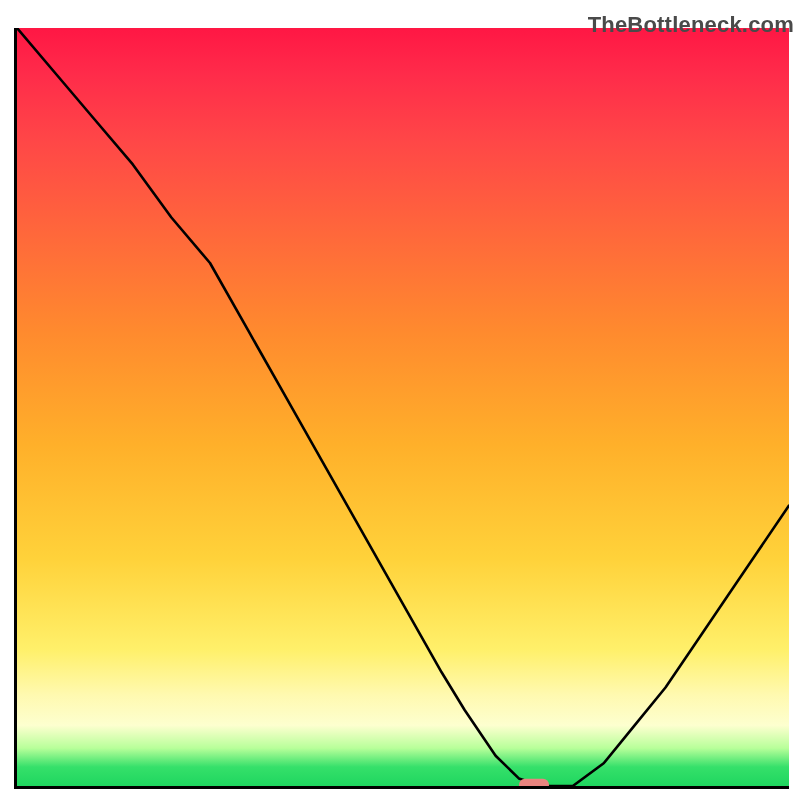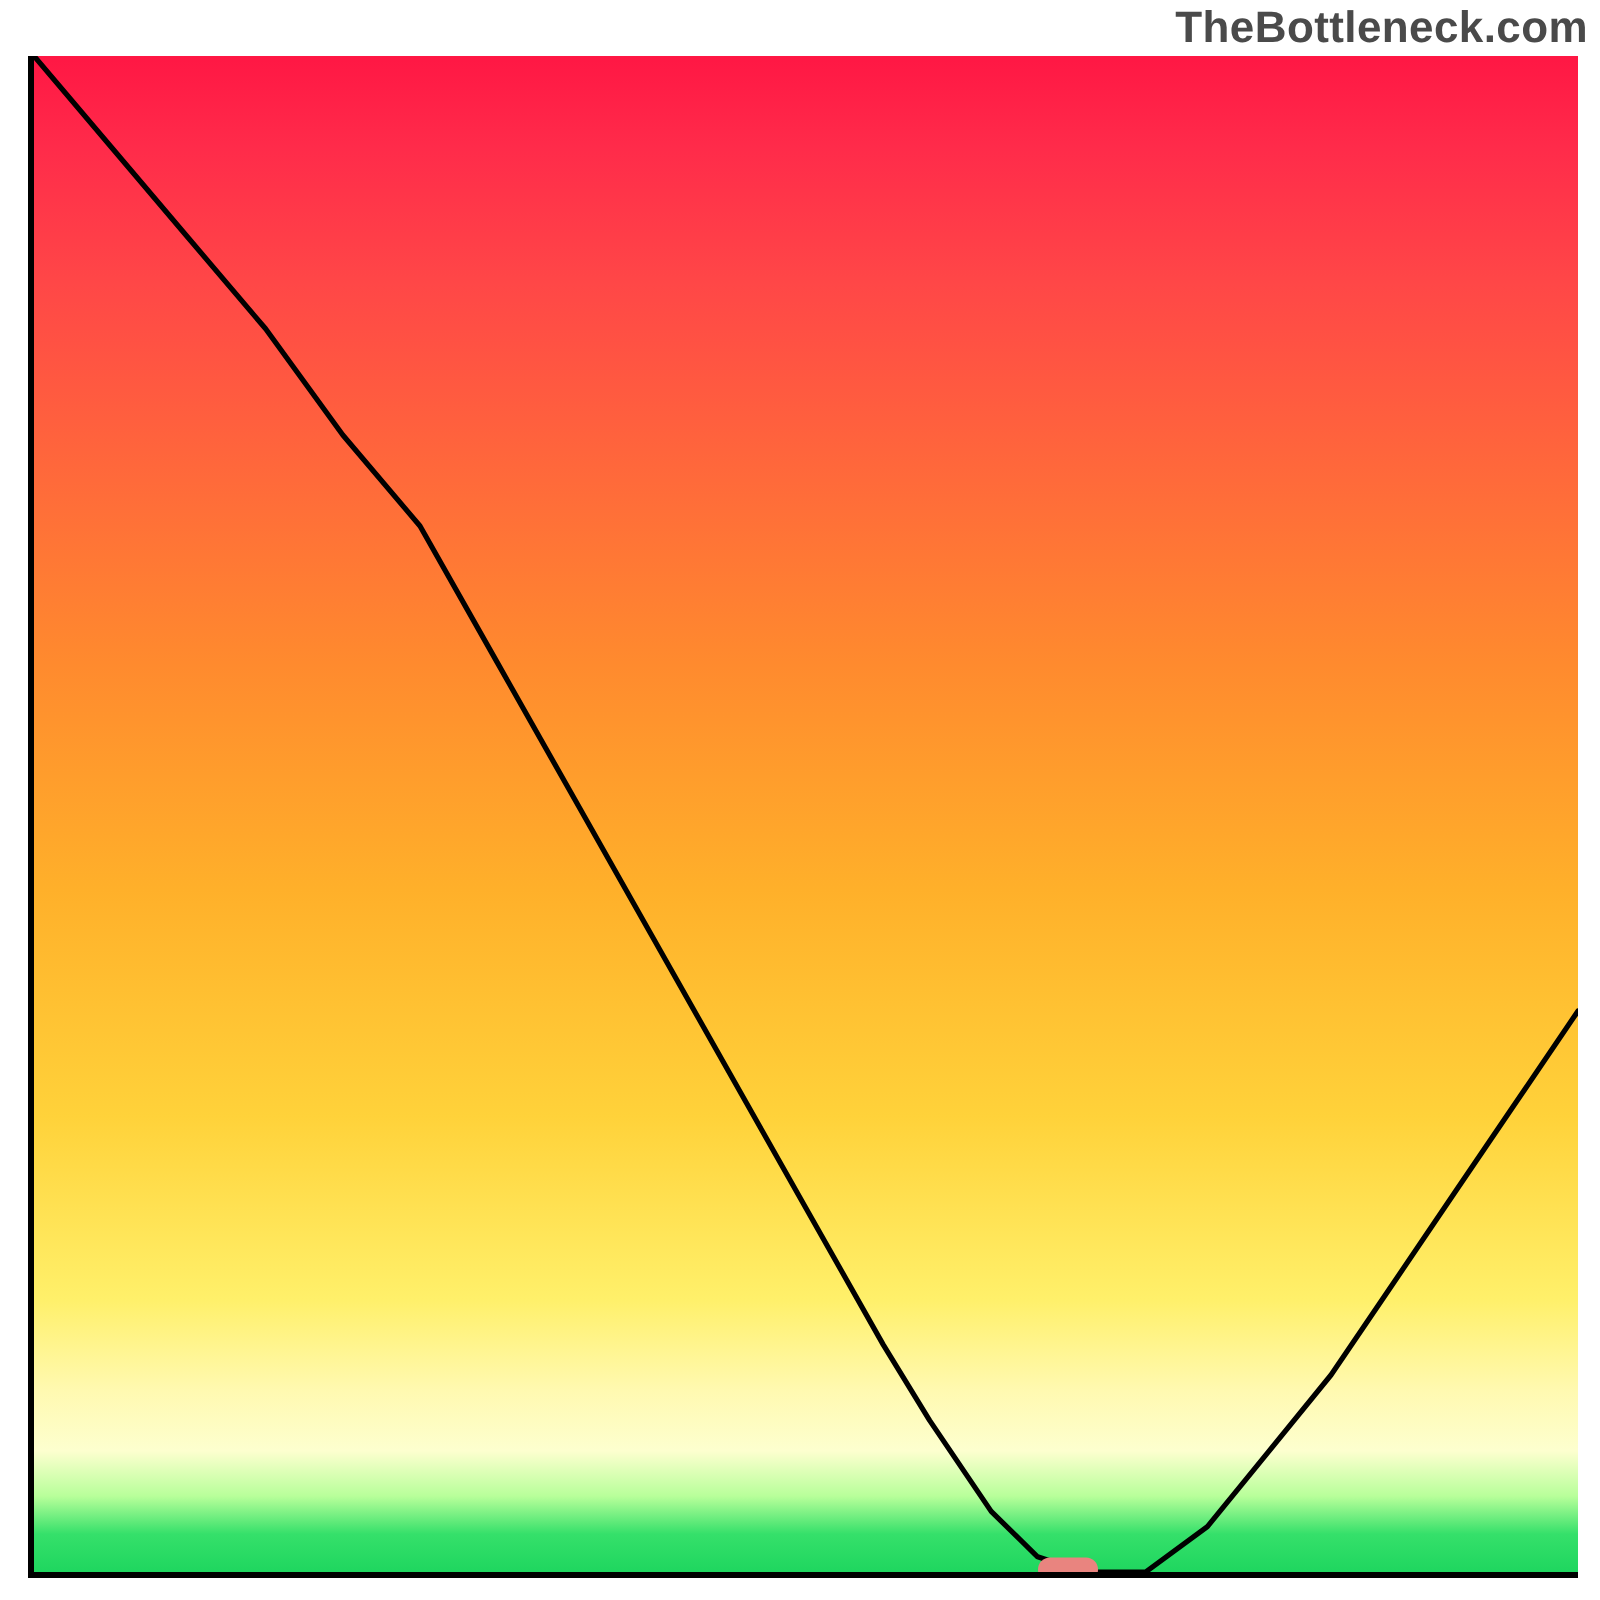--- a/index.html
+++ b/index.html
@@ -11,21 +11,21 @@
     background: #fff;
     font-family: Arial, Helvetica, sans-serif;
   }
   .chart-wrap {
     position: relative;
     width: 800px;
     height: 800px;
   }
   .watermark {
     position: absolute;
-    top: 1px;
+    top: 12px;
     right: 6px;
     font-size: 22px;
     font-weight: 600;
     color: #4a4a4a;
     letter-spacing: 0.2px;
     z-index: 10;
     user-select: none;
   }
   .plot-area {
     position: absolute;

